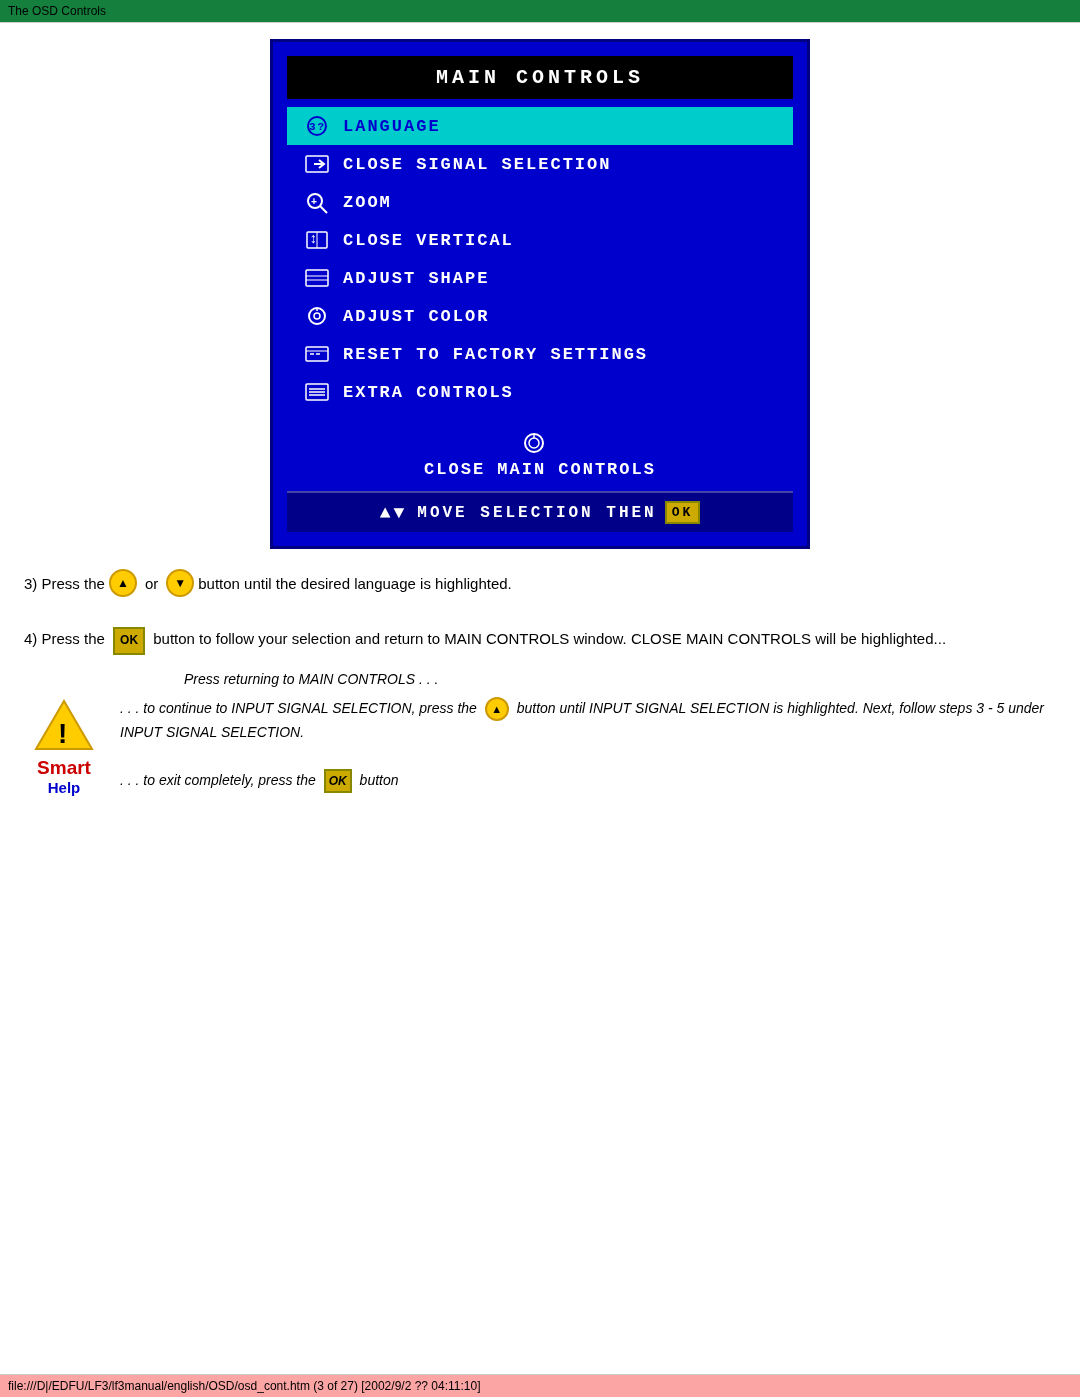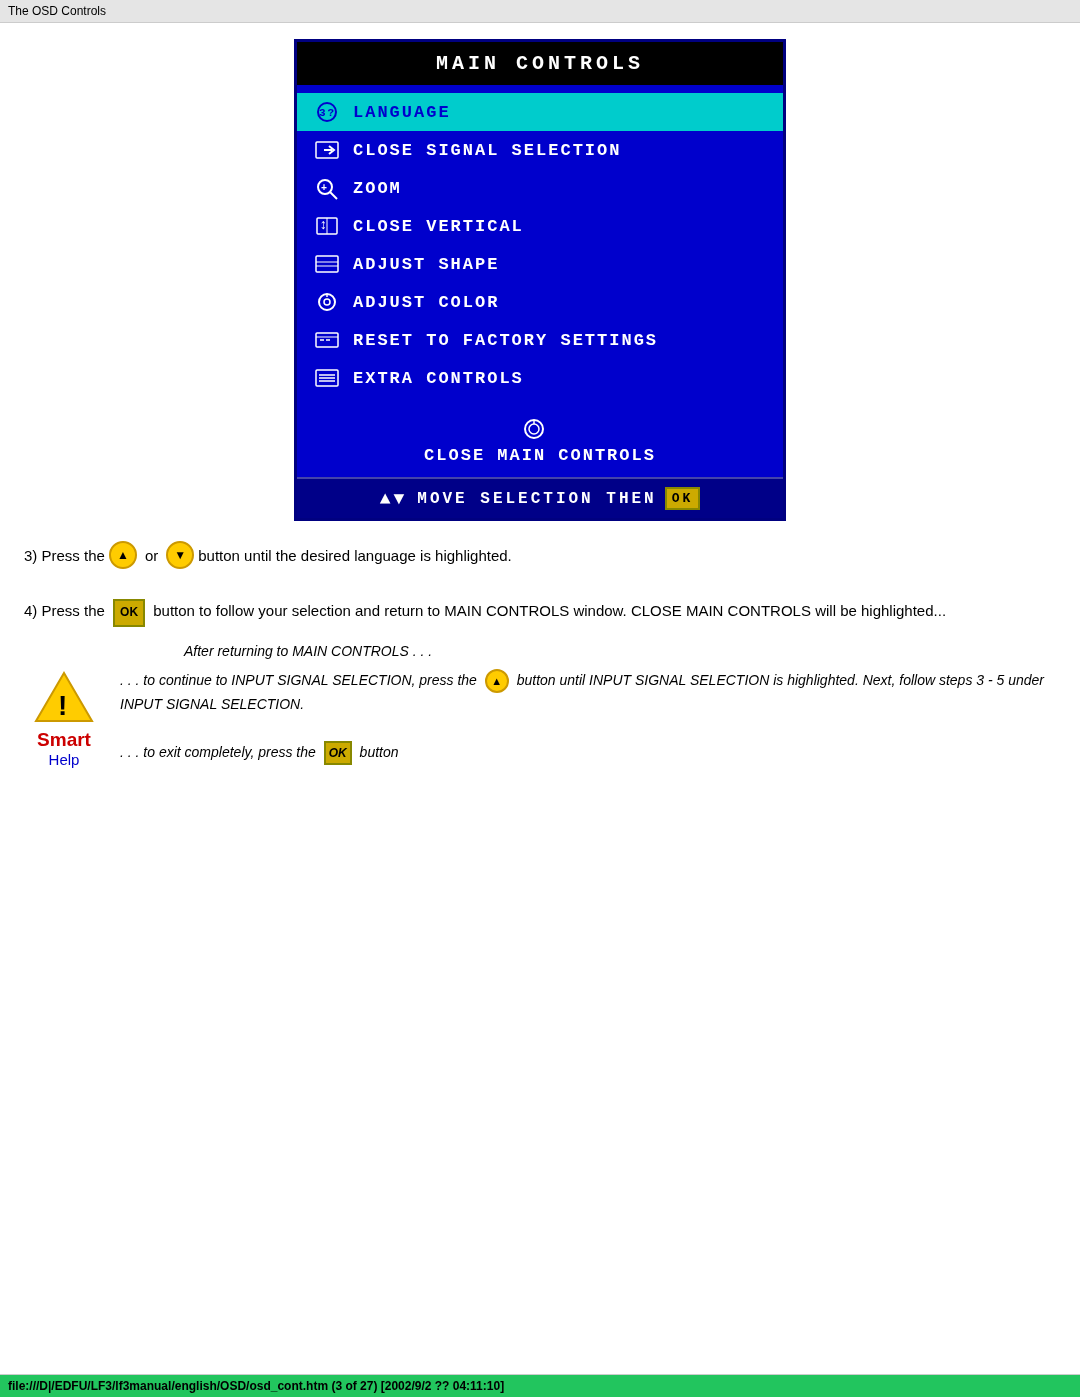--- a/index.html
+++ b/index.html
@@ -10,32 +10,32 @@
       color: #000;
       width: 1080px;
       min-height: 1397px;
       padding: 0;
     }
     .title-bar {
       font-size: 12px;
       padding: 4px 8px;
       color: #000;
       border-bottom: 1px solid #ccc;
-      background: #e5e5e5;
+      background: #15803d;
     }
     .page-content {
       padding: 16px 24px;
     }
     
     .osd-container {
       background: #0000cc;
       border: 3px solid #000080;
-      width: 492px;
+      width: 540px;
       margin: 0 auto 20px auto;
-      padding: 0;
+      padding: 14px;
       font-family: 'Courier New', monospace;
     }
     .osd-title-bar {
       background: #000;
       color: #fff;
       text-align: center;
       padding: 10px 0;
       font-size: 20px;
       font-weight: bold;
       letter-spacing: 4px;
@@ -172,40 +172,39 @@
     }
     .smart-label {
       color: #cc0000;
       font-size: 19px;
       font-weight: bold;
       margin-top: 4px;
     }
     .help-label {
       color: #0000cc;
       font-size: 15px;
-      font-weight: normal;
+      font-weight: bold;
     }
     .smart-text {
       font-style: italic;
       font-size: 14px;
       color: #000;
       line-height: 1.7;
       flex: 1;
     }
     .footer {
       position: fixed;
       bottom: 0;
       left: 0;
       right: 0;
       font-size: 12px;
       color: #000;
-      background: #22c55e;
+      background: #fca5a5;
       border-top: 1px solid #ccc;
       padding: 4px 8px;
-      font-weight: bold;
     }
   </style>
 </head>
 <body>
 
 <div class="title-bar">
   <span>The OSD Controls</span>
 </div>
 
 <div class="page-content">
@@ -332,21 +331,21 @@
     <span class="btn-icon">▼</span>
     <span>button until the desired language is highlighted.</span>
   </div>
 
   <div class="section-4">
     <span>4) Press the</span>
     <span class="ok-btn" style="margin:0 4px;">OK</span>
     <span>button to follow your selection and return to MAIN CONTROLS window. CLOSE MAIN CONTROLS will be highlighted...</span>
   </div>
 
-  <div class="italic-note">After returning to MAIN CONTROLS . . .</div>
+  <div class="italic-note">Press returning to MAIN CONTROLS . . .</div>
 
   <div class="smart-help-block">
     <div class="warning-icon-wrap">
       <svg class="warning-triangle" viewBox="0 0 64 56">
         <polygon points="32,4 60,52 4,52" fill="#ffcc00" stroke="#cc9900" stroke-width="2"></polygon>
         <text x="26" y="46" font-size="28" font-weight="bold" fill="#000">!</text>
       </svg>
       <span class="smart-label">Smart</span>
       <span class="help-label">Help</span>
     </div>

